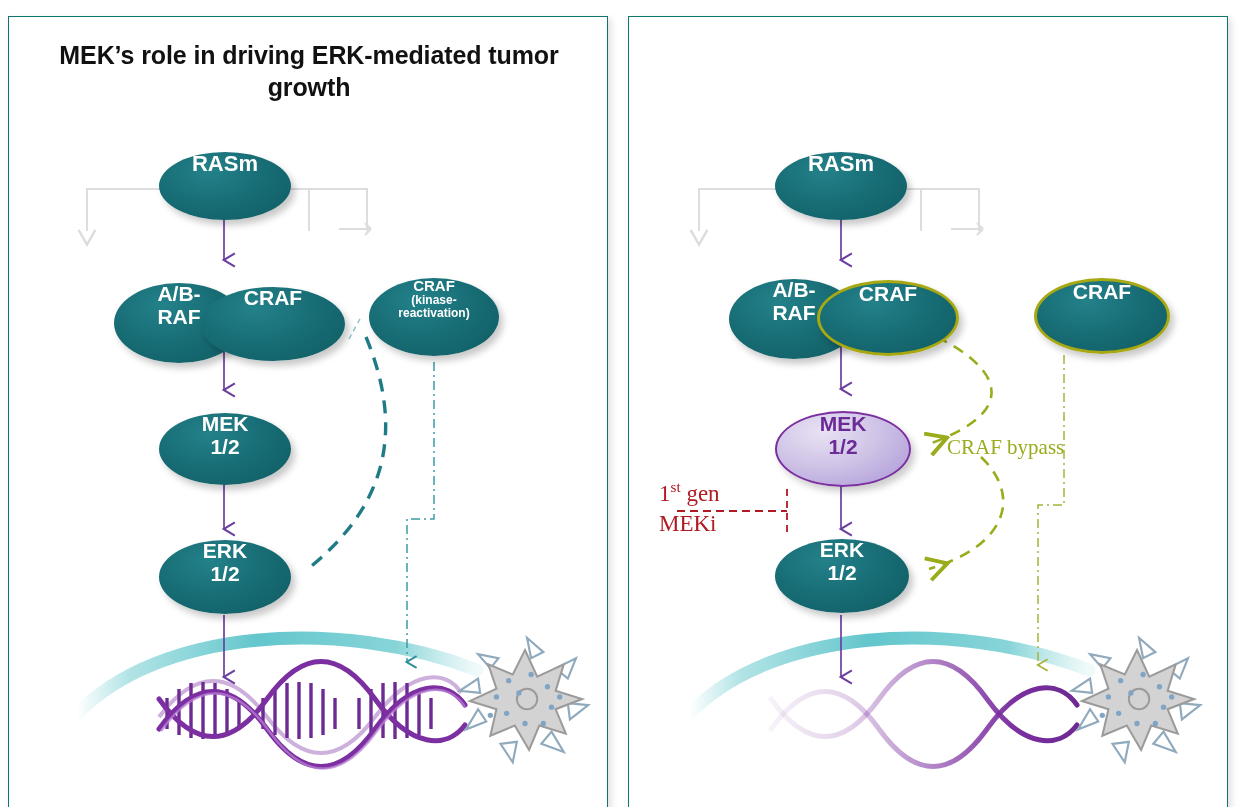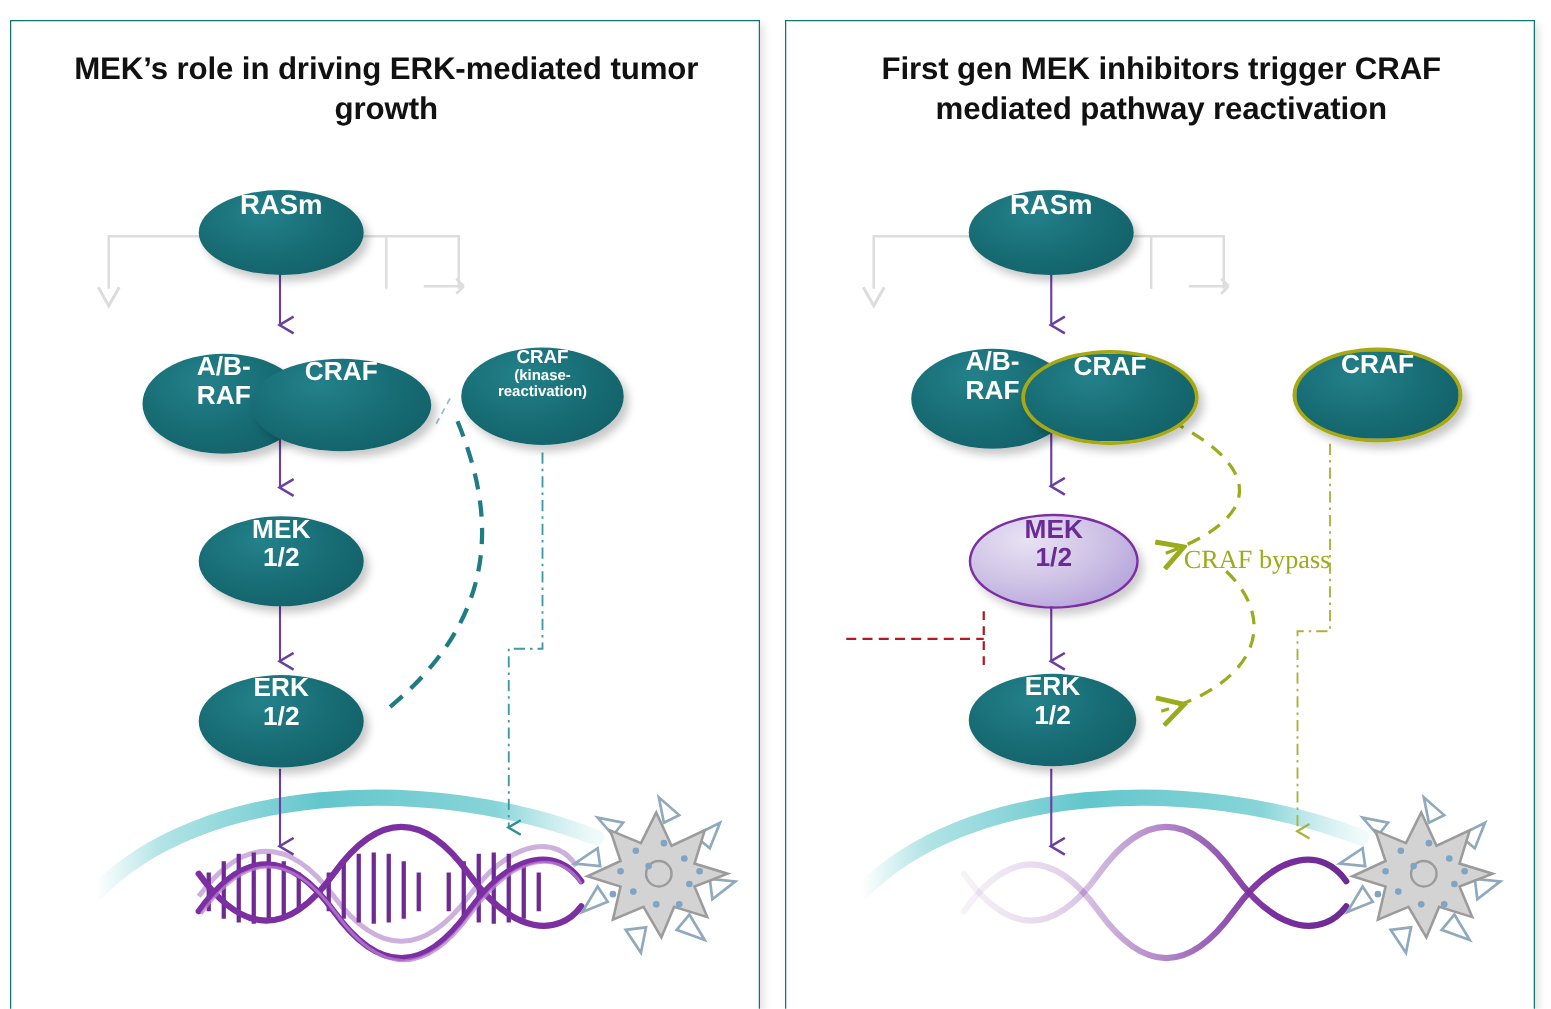--- a/index.html
+++ b/index.html
@@ -237,21 +237,20 @@
     </div>
 
     <div class="node teal" style="left:150px; top:523px; width:132px; height:74px; font-size:21px;">
       <span class="nl">ERK</span>
       <span class="nl">1/2</span>
     </div>
   </div>
 
   <div class="panel" id="panel-right">
 
-    <div class="panel-title">First gen MEK inhibitors trigger CRAF mediated pathway reactivation</div>
 
     <svg class="canvas" viewBox="0 0 600 799">
       <defs>
         <marker id="ar-purple-R" markerWidth="9" markerHeight="9" refX="4.5" refY="7.4" orient="auto" markerUnits="strokeWidth">
           <path d="M0.6,1 L4.5,7.6 L8.4,1" fill="none" stroke="#6b3fa0" stroke-width="1.2"></path>
         </marker>
         <marker id="ar-olive-R" markerWidth="10" markerHeight="10" refX="8.4" refY="5" orient="auto" markerUnits="strokeWidth">
           <path d="M8.8,0.6 L1,5 L8.8,9.4" fill="none" stroke="#9aab1c" stroke-width="1.5"></path>
         </marker>
         <marker id="ar-olive-down-R" markerWidth="9" markerHeight="9" refX="4.5" refY="7.4" orient="auto" markerUnits="strokeWidth">
@@ -384,17 +383,21 @@
     <div class="node lilac" style="left:146px; top:394px; width:136px; height:76px; font-size:21px;">
       <span class="nl">MEK</span>
       <span class="nl">1/2</span>
     </div>
 
     <div class="node teal" style="left:146px; top:522px; width:134px; height:74px; font-size:21px;">
       <span class="nl">ERK</span>
       <span class="nl">1/2</span>
     </div>
 
+    <div class="lbl lbl-red" style="left:30px; top:460px; text-align:left;">
+      <div><span>1</span><span class="sup">st</span><span> gen</span></div>
+      <div>MEKi</div>
+    </div>
 
     <div class="lbl lbl-olive" style="left:318px; top:418px;">CRAF bypass</div>
   </div>
 
 </div>
 
 </body></html>

